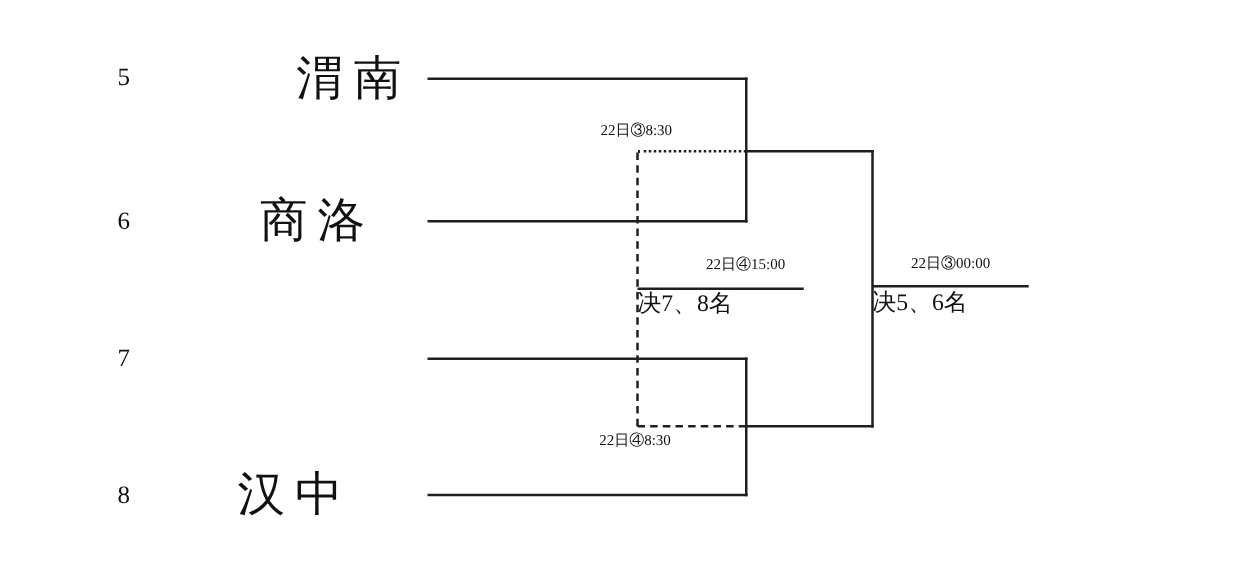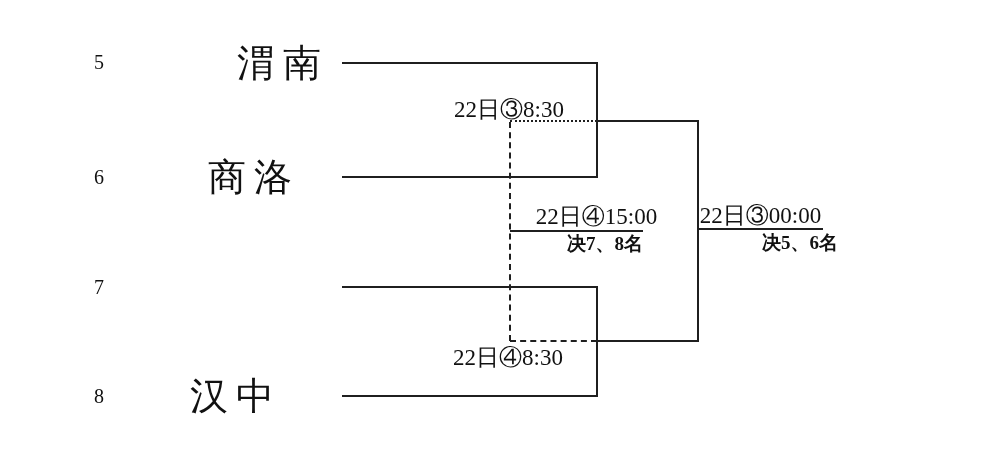--- a/index.html
+++ b/index.html
@@ -32,32 +32,31 @@
   }
   .team-name{
     position:absolute;
     font-size:38px;
     line-height:1;
     letter-spacing:8px;
     white-space:nowrap;
   }
   .match-label{
     position:absolute;
-    font-size:23px;
+    font-size:12px;
     line-height:1;
     text-align:center;
     white-space:nowrap;
   }
   .final-title{
     position:absolute;
     font-size:19px;
     line-height:1;
-    text-align:right;
+    text-align:left;
     white-space:nowrap;
-    font-weight:bold;
   }
 </style>
 </head>
 <body>
 
 <div id="canvas">
 
   <div class="seed" style="left:84px;top:52px;">5</div>
   <div class="team-name" style="left:190px;top:44px;margin-left:47px;">渭南</div>
 
@@ -88,15 +87,15 @@
   <div class="hline" style="left:510px;top:230px;width:133px;"></div>
   <div class="hline" style="left:698px;top:228px;width:125px;"></div>
 
   <div class="match-label" style="left:429px;top:98px;width:160px;">22日③8:30</div>
   <div class="match-label" style="left:428px;top:346px;width:160px;">22日④8:30</div>
 
   <div class="match-label" style="left:530px;top:205px;width:133px;">22日④15:00</div>
   <div class="final-title" style="left:510px;top:234px;width:133px;">决7、8名</div>
 
   <div class="match-label" style="left:698px;top:204px;width:125px;">22日③00:00</div>
-  <div class="final-title" style="left:698px;top:233px;width:125px;padding-left:15px;">决5、6名</div>
+  <div class="final-title" style="left:698px;top:233px;width:125px;">决5、6名</div>
 
 </div>
 
 </body></html>

